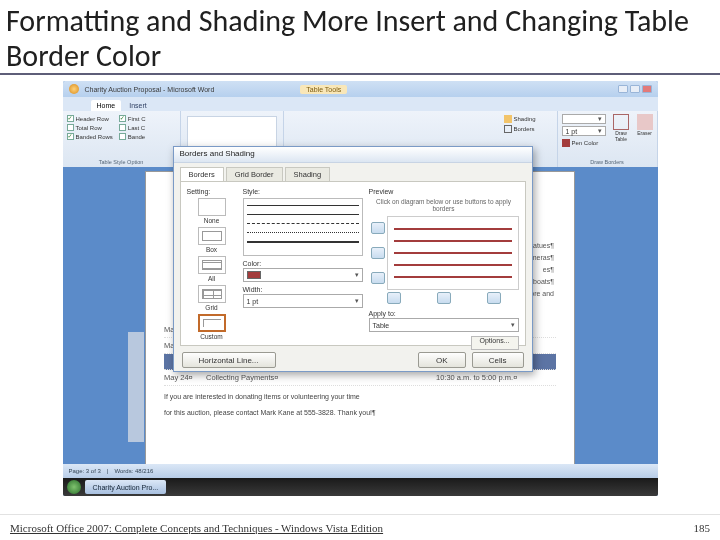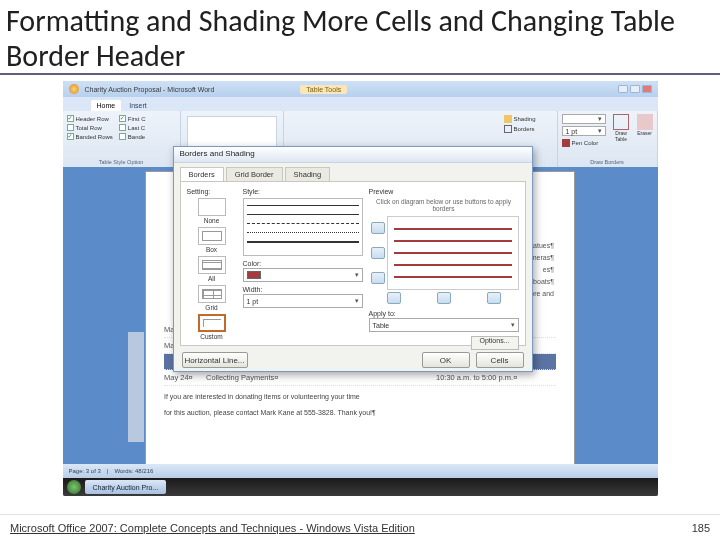--- a/index.html
+++ b/index.html
@@ -66,32 +66,32 @@
   .preview-hint { font-size: 6.5px; color: #666; text-align: center; margin-bottom: 4px; }
   .preview-box { height: 74px; display: flex; }
   .preview-side { width: 18px; display: flex; flex-direction: column; justify-content: space-around; align-items: center; }
   .edge-btn { width: 14px; height: 12px; border: 1px solid #8ab; background: linear-gradient(#e8f0fa,#c8dcef); border-radius: 2px; }
   .preview-canvas { flex: 1; border: 1px solid #ccc; padding: 6px; display: flex; flex-direction: column; justify-content: space-around; }
   .preview-canvas .ln { height: 2px; background: #a33c3c; }
   .preview-bottom { display: flex; justify-content: space-around; margin-top: 2px; }
   .apply-row { margin-top: 6px; }
   .dlg-footer { display: flex; justify-content: flex-end; gap: 6px; padding: 0 8px 6px; align-items: center; }
   .dlg-footer .left-btn { margin-right: auto; }
-  .btn { height: 16px; min-width: 48px; border: 1px solid #9a9a92; background: linear-gradient(#fefefe,#e4e4dc); font-size: 8px; display: flex; align-items: center; justify-content: center; border-radius: 2px; padding: 0 2px; }
+  .btn { height: 16px; min-width: 48px; border: 1px solid #9a9a92; background: linear-gradient(#fefefe,#e4e4dc); font-size: 8px; display: flex; align-items: center; justify-content: center; border-radius: 2px; padding: 0 16px; }
   .options-btn { height: 14px; font-size: 7px; padding: 0 8px; border: 1px solid #bbb; background: #f4f4ee; margin-top: 4px; float: right; }
 
-  .footer { position: absolute; bottom: 0; left: 0; right: 0; height: 26px; background: #fff; display: flex; align-items: center; padding: 0 10px; font-family: Liberation Sans, sans-serif; font-size: 11px; color: #333; border-top: 1px solid #e2e2e2; }
+  .footer { position: absolute; bottom: 0; left: 0; right: 0; height: 26px; background: #fff; display: flex; align-items: center; padding: 0 10px; font-family: Liberation Serif, serif; font-size: 11px; color: #333; border-top: 1px solid #e2e2e2; }
   .footer .txt { text-decoration: underline; }
   .footer .num { margin-left: auto; font-weight: 400; }
   .bg-faded { position: absolute; bottom: 4px; left: 360px; right: 10px; height: 18px; display: flex; gap: 40px; color: #d8d8e0; font-size: 10px; z-index: -1; }
 </style>
 </head>
 <body>
 
-<div class="slide-title">Formatting and Shading More Cells and Changing Table Border Header</div>
+<div class="slide-title">Formatting and Shading More Insert and Changing Table Border Color</div>
 
 <div class="screenshot-wrap">
   <div class="titlebar">
     <span style="width:10px;height:10px;border-radius:50%;background:radial-gradient(#ffd27a,#d88a1a);"></span>
     <span>Charity Auction Proposal - Microsoft Word</span>
     <span style="margin-left:80px;background:#f9e7b8;padding:1px 6px;border-radius:2px;color:#7a5a10;">Table Tools</span>
     <div class="win-controls">
       <span></span>
       <span></span>
       <span style="background:#e27a7a;"></span>

